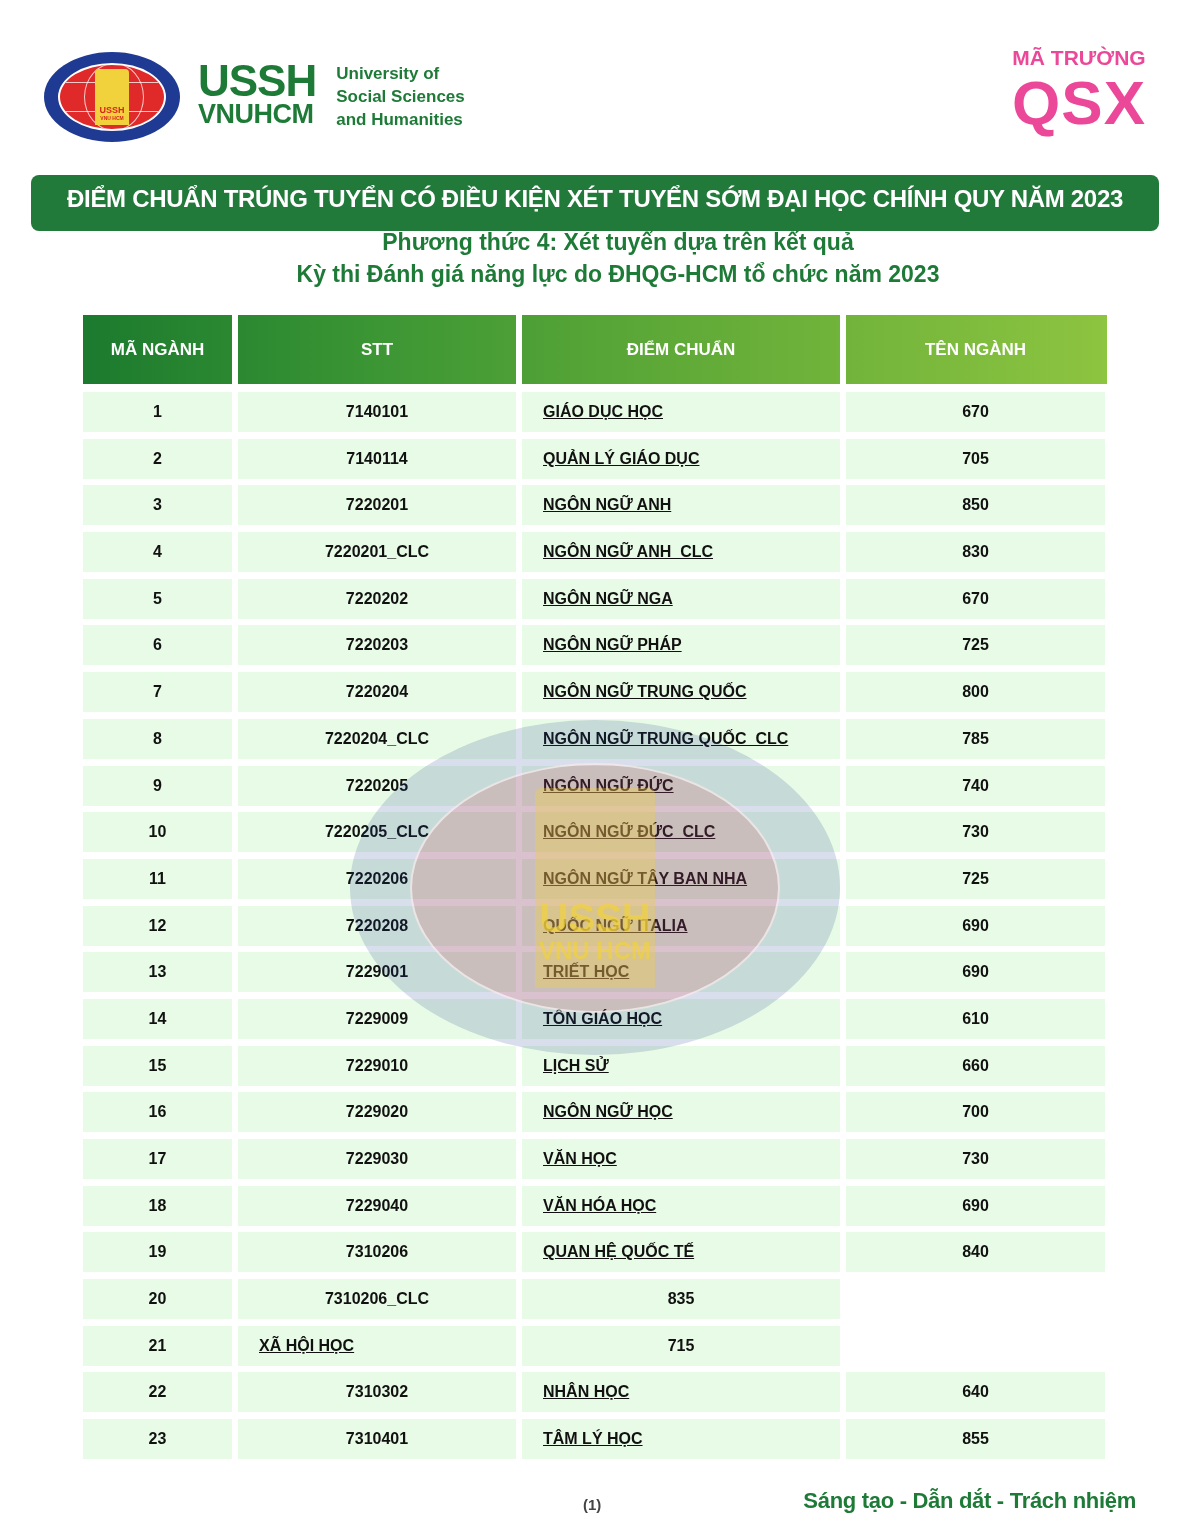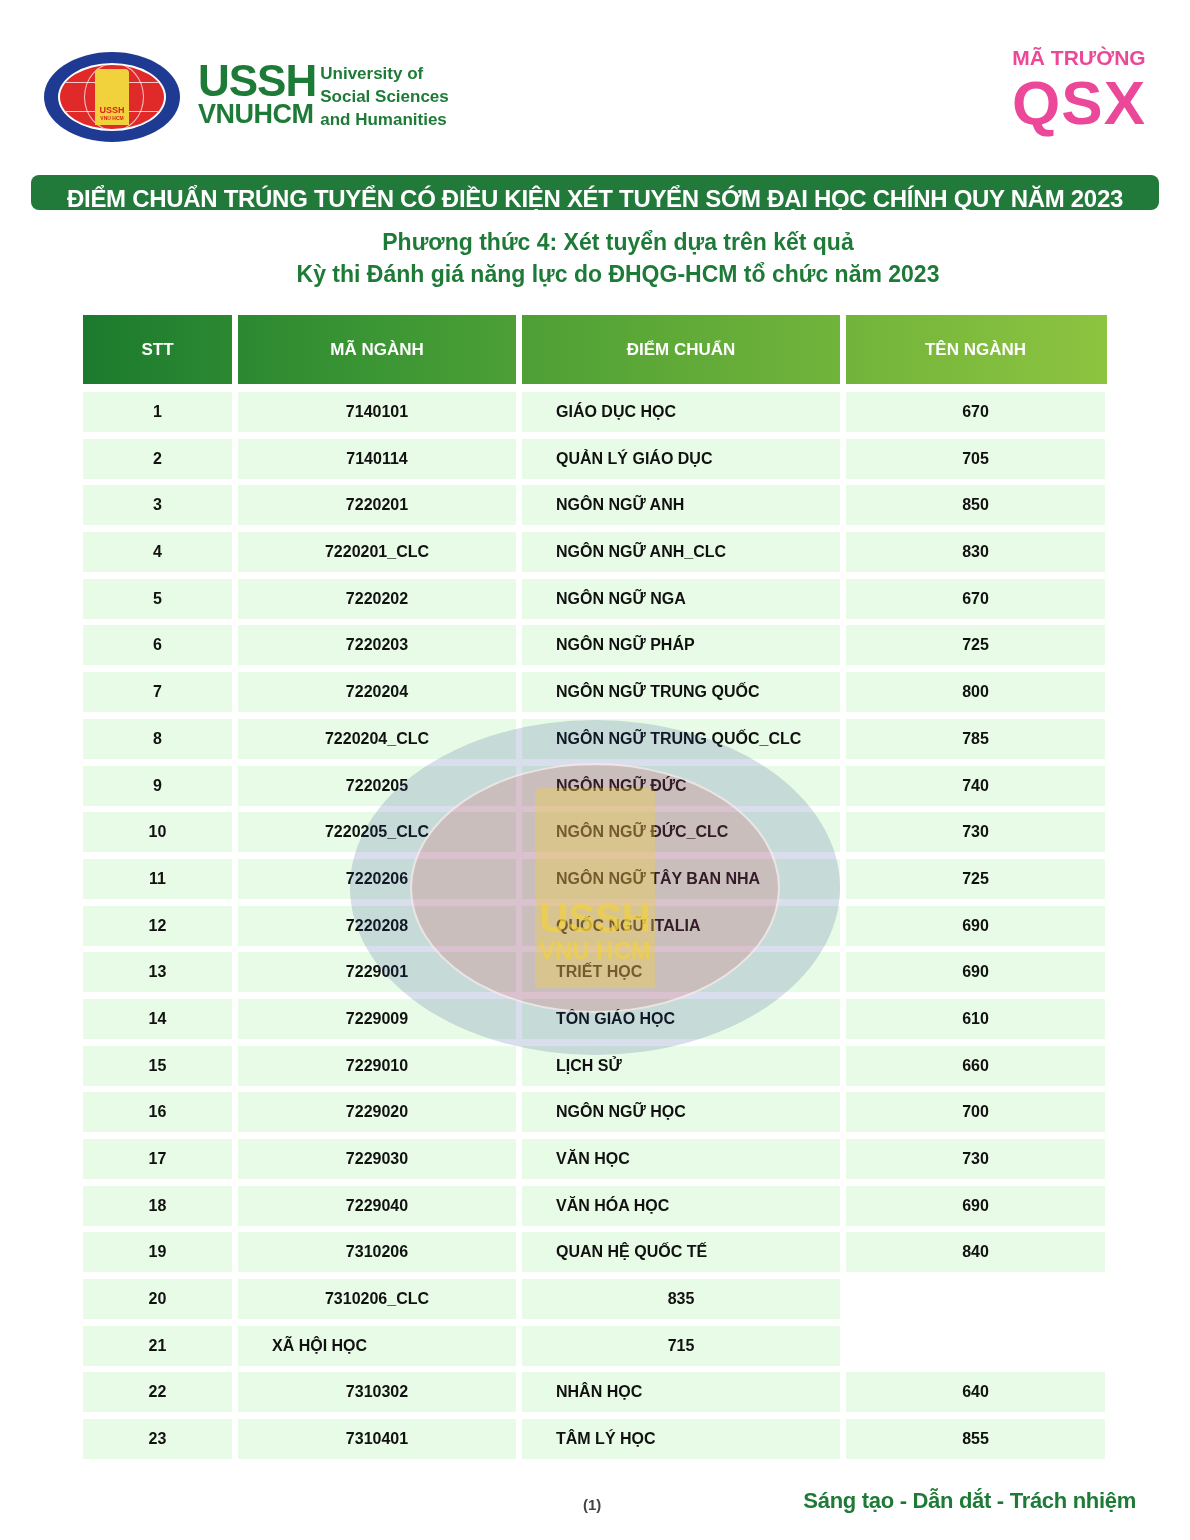--- a/index.html
+++ b/index.html
@@ -20,45 +20,45 @@
       position: relative; width: 34px; height: 56px; background: #f2d23c; display: flex; flex-direction: column;
       align-items: center; justify-content: flex-end; padding-bottom: 4px; border-radius: 4px 4px 0 0;
     }
     .logo-seal .tower .t1 { font-size: 9px; font-weight: bold; color: #d8261f; line-height: 9px; }
     .logo-seal .tower .t2 { font-size: 5px; font-weight: bold; color: #d8261f; line-height: 6px; }
 
     .brand { position: absolute; left: 198px; top: 60px; display: flex; align-items: center; color: #1e7a37; }
     .brand .big { font-weight: bold; line-height: 1; }
     .brand .big .b1 { font-size: 44px; letter-spacing: -1px; display: block; height: 36px; line-height: 36px; }
     .brand .big .b2 { font-size: 27px; letter-spacing: -0.5px; display: block; line-height: 30px; }
-    .brand .small { margin-left: 4px; font-size: 17px; font-weight: bold; line-height: 23px; margin-top: 2px; }
+    .brand .small { margin-left: 20px; font-size: 17px; font-weight: bold; line-height: 23px; margin-top: 2px; }
 
     .school-code { position: absolute; right: 44px; top: 46px; text-align: right; color: #ec4899; font-weight: bold; }
     .school-code .lbl { font-size: 21px; display: block; text-align: center; }
     .school-code .val { font-size: 62px; letter-spacing: 1px; line-height: 66px; display: block; }
 
     .banner {
-      position: absolute; left: 31px; top: 175px; width: 1128px; height: 35px; background: #21793a; border-radius: 8px;
+      position: absolute; left: 31px; top: 175px; width: 1128px; height: 56px; background: #21793a; border-radius: 8px;
       color: #fff; font-weight: bold; font-size: 24px; text-align: center; line-height: 47px; letter-spacing: -0.3px;
     }
     .subtitle { position: absolute; left: 0; width: 1190px; top: 226px; text-align: center; color: #1e7a37; font-weight: bold; font-size: 23px; line-height: 32px; padding-left: 46px; }
 
     
     .table { position: absolute; left: 83px; top: 315px; width: 1024px; }
     .thead { display: grid; grid-template-columns: 149px 278px 318px 259px; column-gap: 6px; height: 69px;
       background: linear-gradient(90deg, #1b7a2e 0%, #3d9734 30%, #62ab38 60%, #8dc440 100%); }
     .thead .th { height: 69px; display: flex; align-items: center; justify-content: center; color: #fff; font-weight: bold; font-size: 17px; background: transparent; }
     .thead-gaps { position: absolute; top: 0; left: 0; width: 1024px; height: 69px; pointer-events: none; }
     .thead-gaps span { position: absolute; top: 0; width: 6px; height: 69px; background: #fff; }
 
     .tbody { margin-top: 8px; }
     .tr { display: grid; grid-template-columns: 149px 278px 318px 259px; column-gap: 6px; height: 40px; margin-bottom: 6.7px; }
     .td { background: #e8fbe6; display: flex; align-items: center; font-weight: bold; font-size: 16px; color: #111; }
     .td.c { justify-content: center; }
-    .td.l { padding-left: 34px; }
+    .td.l { padding-left: 21px; text-decoration: underline; }
 
     
     .watermark {
       position: absolute; left: 350px; top: 720px; width: 490px; height: 335px; border-radius: 50%;
       background: rgba(31, 58, 147, 0.17); pointer-events: none; display: flex; align-items: center; justify-content: center;
     }
     .watermark .wm-inner { width: 370px; height: 250px; border-radius: 50%; background: rgba(224, 42, 42, 0.16); border: 2px solid rgba(255,255,255,0.6); position: relative; display:flex; align-items:center; justify-content:center; }
     .watermark .wm-tower { width: 120px; height: 200px; background: rgba(242, 210, 60, 0.35); border-radius: 6px 6px 0 0; display:flex; flex-direction:column; align-items:center; justify-content:flex-end; padding-bottom: 24px; }
     .watermark .wm-t1 { color: rgba(242,210,60,0.7); font-weight: bold; font-size: 40px; line-height: 40px; }
     .watermark .wm-t2 { color: rgba(242,210,60,0.7); font-weight: bold; font-size: 24px; line-height: 26px; }
@@ -100,22 +100,22 @@
 
 <div class="banner">ĐIỂM CHUẨN TRÚNG TUYỂN CÓ ĐIỀU KIỆN XÉT TUYỂN SỚM ĐẠI HỌC CHÍNH QUY NĂM 2023</div>
 <div class="subtitle">
   <div>Phương thức 4: Xét tuyển dựa trên kết quả</div>
   <div>Kỳ thi Đánh giá năng lực do ĐHQG-HCM tổ chức năm 2023</div>
 </div>
 
 <div class="table">
   <div style="position:relative;">
     <div class="thead">
+      <div class="th">MÃ NGÀNH</div>
       <div class="th">STT</div>
-      <div class="th">MÃ NGÀNH</div>
       <div class="th">ĐIỂM CHUẨN</div>
       <div class="th">TÊN NGÀNH</div>
     </div>
     <div class="thead-gaps">
       <span style="left:149px;"></span>
       <span style="left:433px;"></span>
       <span style="left:757px;"></span>
     </div>
   </div>
   <div class="tbody" id="tbody">

